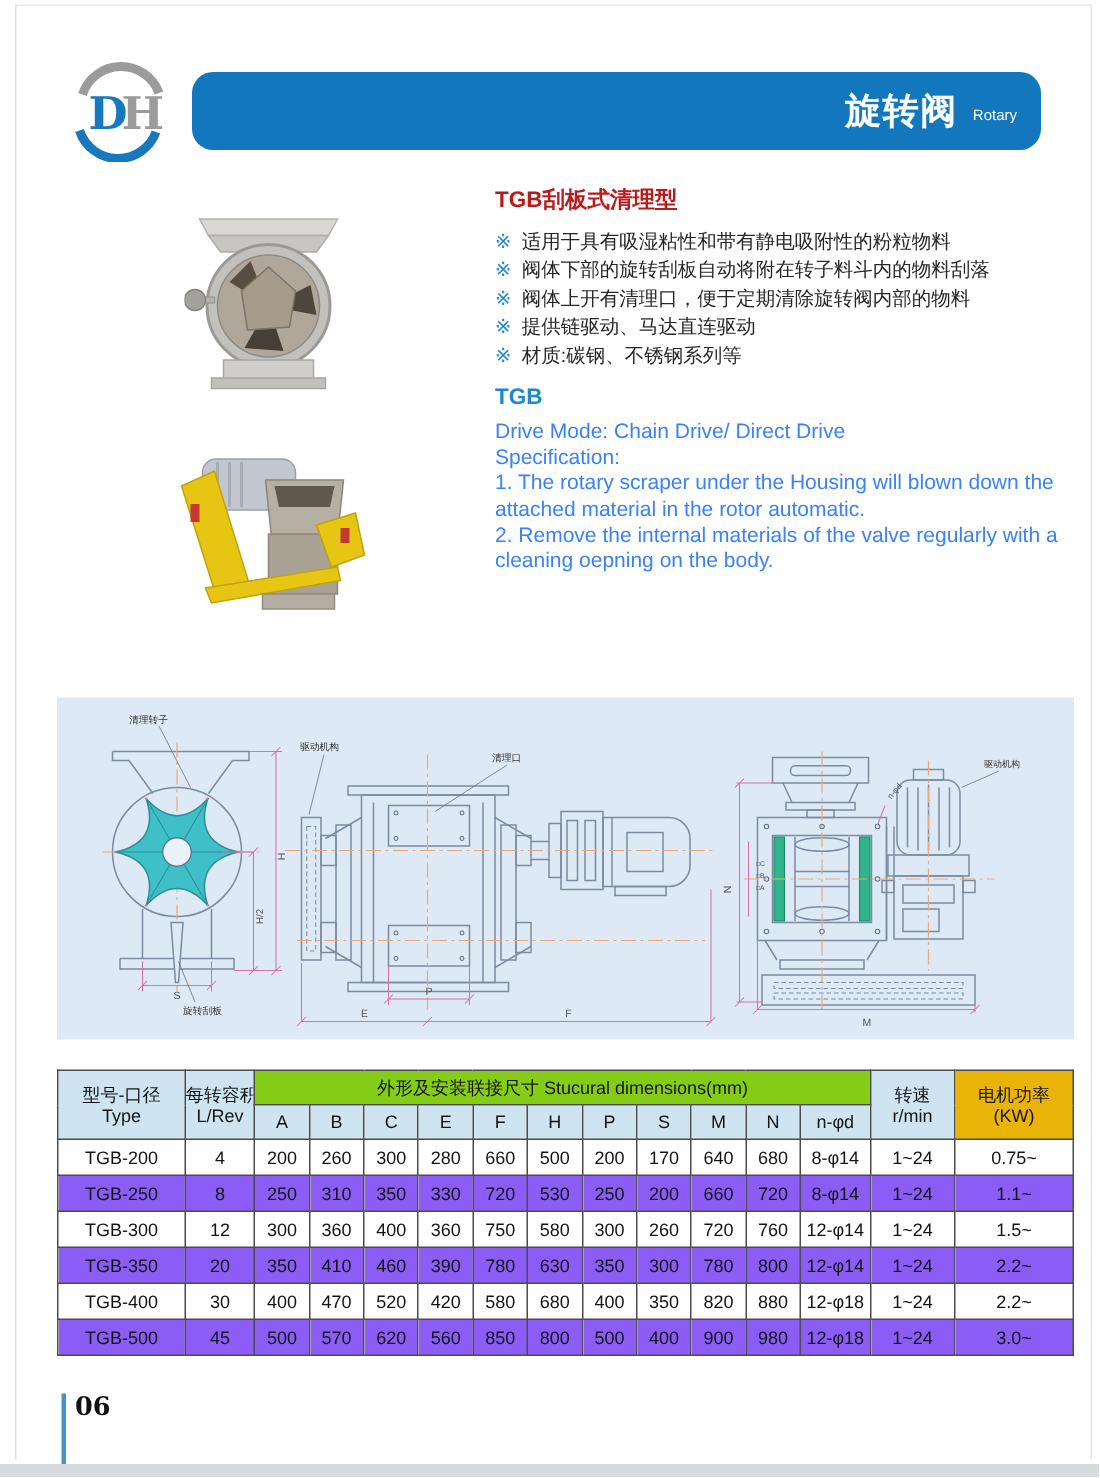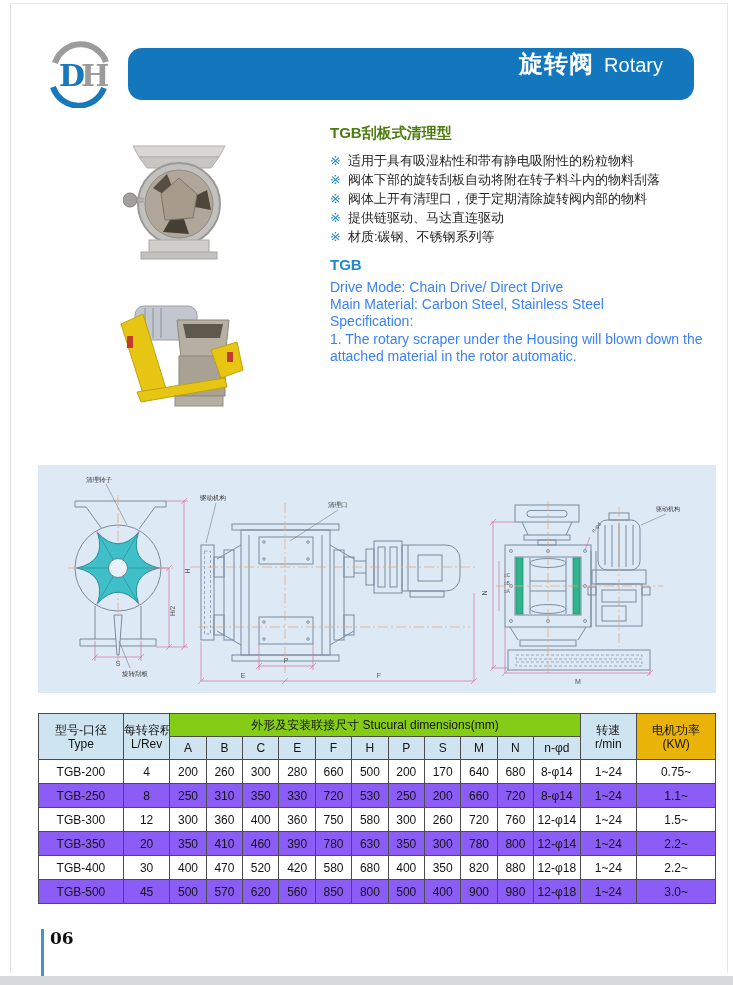--- a/index.html
+++ b/index.html
@@ -7,23 +7,23 @@
         font-family:"Liberation Sans","DejaVu Sans",sans-serif;color:#1a1a1a;}
   
   .edge-left{position:absolute;left:10px;top:3px;bottom:12px;width:1px;background:#e0e0e0;}
   .edge-right{position:absolute;right:5px;top:3px;bottom:12px;width:1px;background:#e6e6e6;}
   .edge-top{position:absolute;left:10px;right:5px;top:3px;height:1px;background:#e8e8e8;}
   .edge-bottom{position:absolute;left:0;right:0;bottom:0;height:9px;background:#d8dbde;}
 
   
   .logo{position:absolute;left:46px;top:40px;width:68px;height:68px;}
   .banner{position:absolute;left:128px;top:48px;width:566px;height:52px;border-radius:14px;
-          display:flex;align-items:flex-start;justify-content:flex-end;padding-right:31px;box-sizing:border-box;gap:10px;}
+          display:flex;align-items:center;justify-content:flex-end;padding-right:16px;box-sizing:border-box;gap:10px;}
   .banner-zh{font-size:24px;font-weight:bold;color:#fff;letter-spacing:1px;}
-  .banner-en{font-size:20px;color:#fff;padding-top:6px;}
+  .banner-en{font-size:10px;color:#fff;padding-top:6px;}
 
   
   .photo1{position:absolute;left:123px;top:140px;width:112px;height:124px;}
   .photo2{position:absolute;left:115px;top:296px;width:136px;height:120px;}
 
   
   .intro{position:absolute;left:330px;top:124px;width:394px;}
   .sec-title{font-size:15px;font-weight:bold;margin:0 0 8px 0;}
   .bullets{margin:0 0 10px 0;}
   .bullet{display:flex;gap:7px;font-size:13px;line-height:19px;color:#262626;}
@@ -100,21 +100,21 @@
       <polygon points="6,28 28,18 52,96 30,104" fill="#e6c513" stroke="#bfa30e" stroke-width="1"></polygon>
       <polygon points="96,54 122,46 128,74 106,82" fill="#e6c513" stroke="#bfa30e" stroke-width="1"></polygon>
       <polygon points="22,96 110,82 112,91 26,106" fill="#e6c513" stroke="#bfa30e" stroke-width="1"></polygon>
       <rect x="60" y="100" width="48" height="10" fill="#b5afa3" stroke="#938d80" stroke-width="1"></rect>
       <rect x="12" y="40" width="6" height="12" fill="#c23a2e"></rect>
       <rect x="112" y="56" width="6" height="10" fill="#c23a2e"></rect>
     </svg>
   </div>
 
   <div class="intro">
-    <h2 class="sec-title" style="color:#4d7c0f;">TGB刮板式清理型</h2>
+    <h2 class="sec-title" style="color:#b91c1c;">TGB刮板式清理型</h2>
     <div class="bullets">
         <div class="bullet">
           <span class="marker" style="color: rgb(31, 136, 202);">※</span>
           <span>适用于具有吸湿粘性和带有静电吸附性的粉粒物料</span>
         </div>
         <div class="bullet">
           <span class="marker" style="color: rgb(31, 136, 202);">※</span>
           <span>阀体下部的旋转刮板自动将附在转子料斗内的物料刮落</span>
         </div>
         <div class="bullet">
@@ -126,23 +126,23 @@
           <span>提供链驱动、马达直连驱动</span>
         </div>
         <div class="bullet">
           <span class="marker" style="color: rgb(31, 136, 202);">※</span>
           <span>材质:碳钢、不锈钢系列等</span>
         </div>
       </div>
     <h2 class="sec-title" style="color:#1f88ca;margin-bottom:6px;">TGB</h2>
     <div class="en-block">
         <div class="en-line">Drive Mode: Chain Drive/ Direct Drive</div>
-        <div class="en-line">Main Material: Carbon Steel, Stainless Steel</div>
         <div class="en-line">Specification:</div>
         <div class="en-line">1. The rotary scraper under the Housing will blown down the attached material in the rotor automatic.</div>
+        <div class="en-line">2. Remove the internal materials of the valve regularly with a cleaning oepning on the body.</div>
       </div>
   </div>
 
   <div class="drawing">
     <svg viewBox="0 0 678 228" width="678" height="228">
 
       <g stroke="#7b8ca0" fill="none" stroke-width="1">
         <path d="M37,36 H128 M37,36 v6 h11 M128,36 v-0 v6 h-11"></path>
         <path d="M48,42 L64,64 M117,42 L101,64"></path>
         <circle cx="80" cy="103" r="43"></circle>

